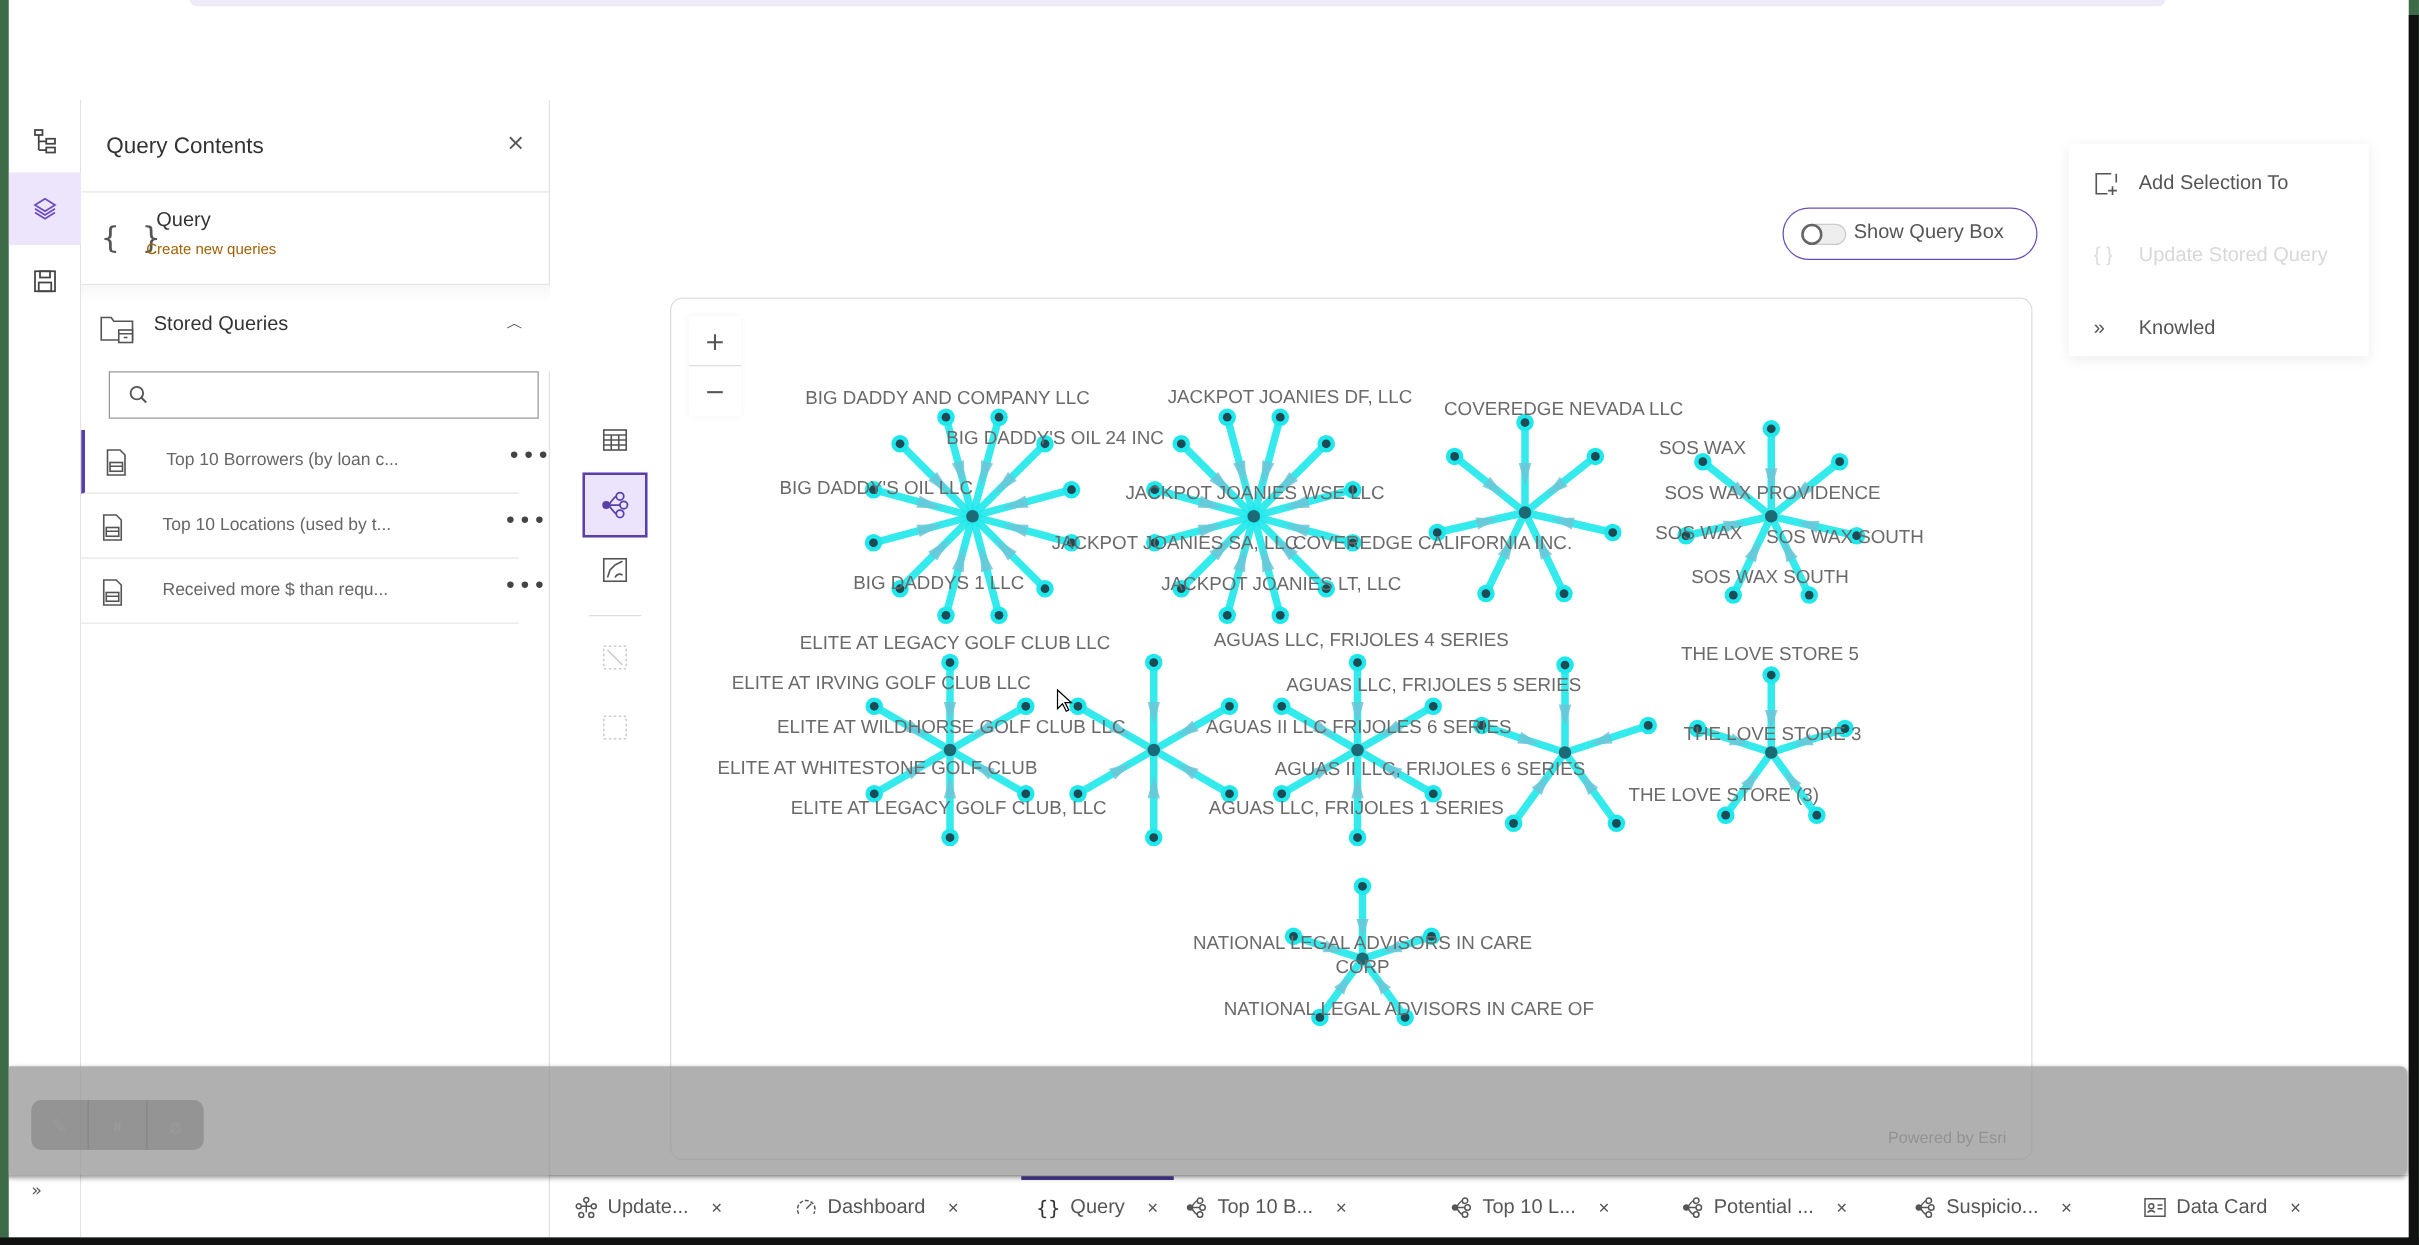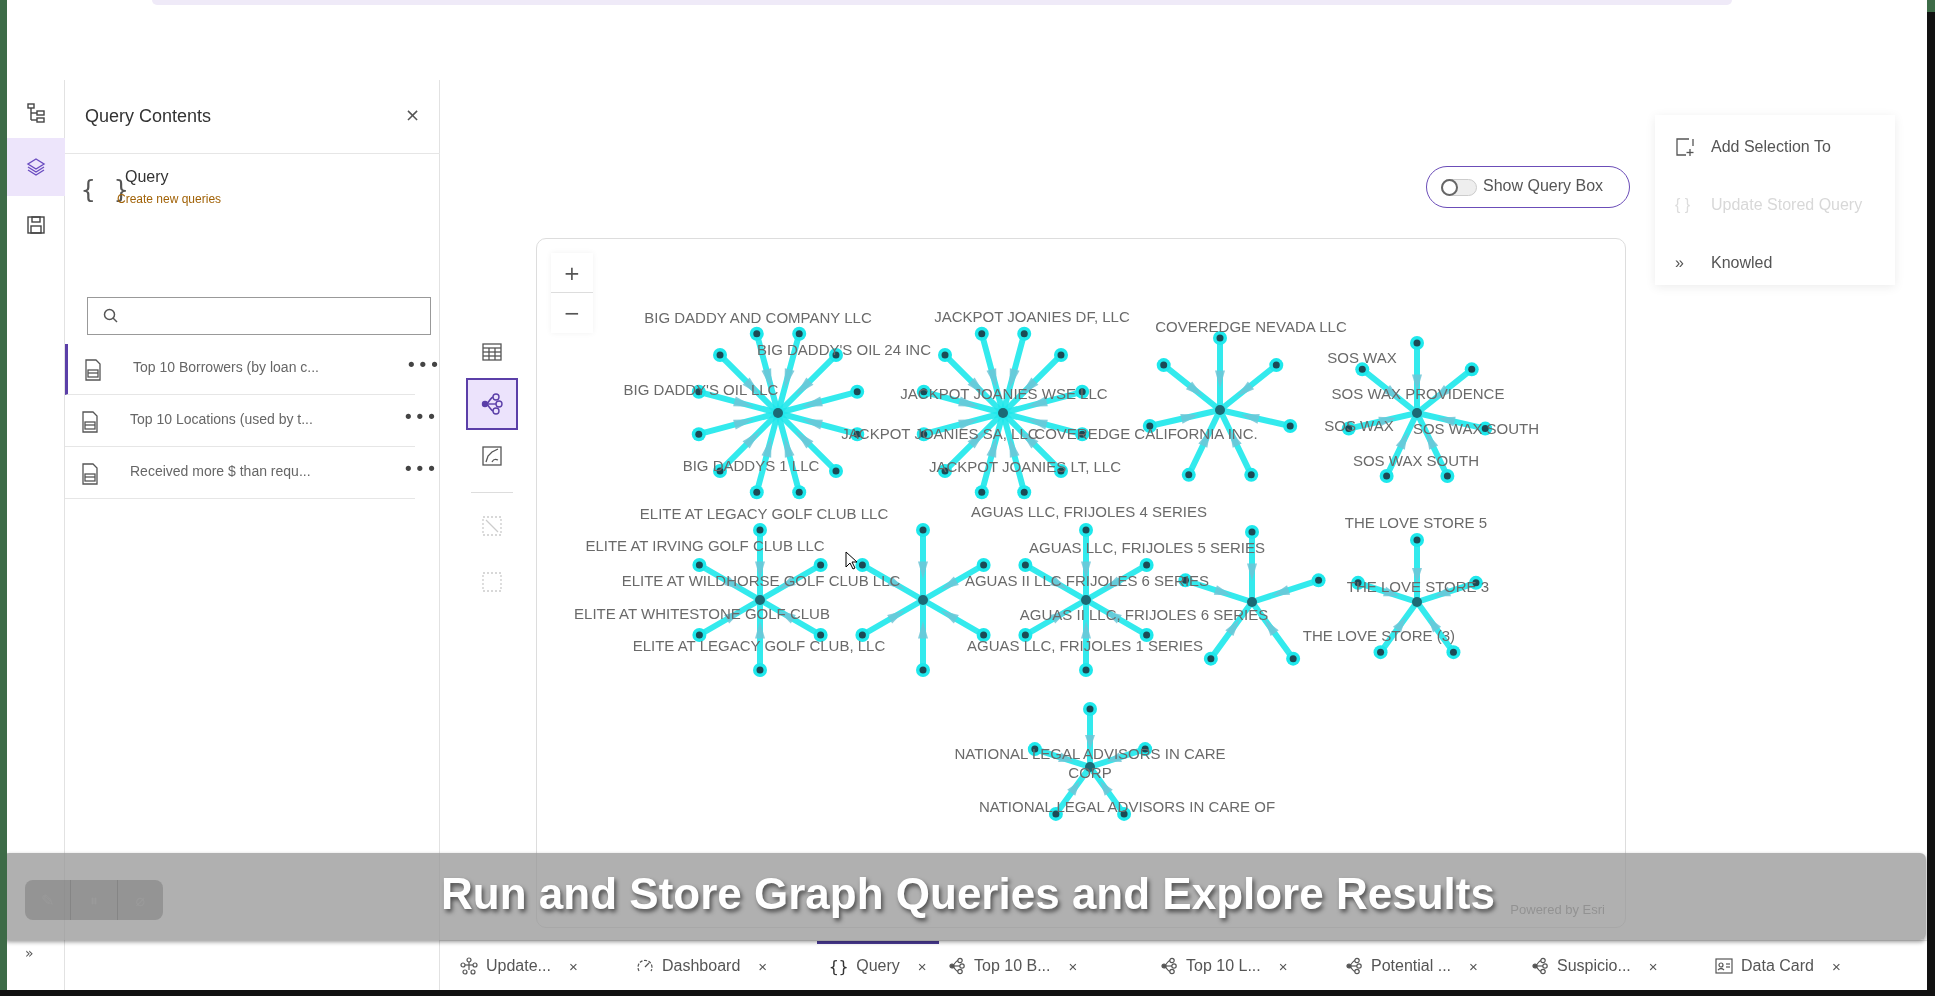--- a/index.html
+++ b/index.html
@@ -125,20 +125,30 @@
   <div class="panel">
     <span class="panel-title">Query Contents</span>
     <span class="panel-close">×</span>
 
     <div class="sec query-entry">
       <span class="braces-big">{ }</span>
       <span class="q-label">Query</span>
       <span class="q-sub">Create new queries</span>
     </div>
 
+    <div class="sec stored-hdr">
+      <svg class="folder-icon" viewBox="0 0 30 26" stroke="#555" fill="none" stroke-width="1.3">
+        <path d="M2 4 L10 4 L12 7 L27 7 L27 22 L2 22 Z"></path>
+          <rect x="16" y="14" width="11" height="10" fill="#fff"></rect>
+          <line x1="16" y1="17" x2="27" y2="17"></line>
+          <line x1="20" y1="20" x2="23" y2="20"></line>
+      </svg>
+      <span class="stored-label">Stored Queries</span>
+      <span class="chev-up">︿</span>
+    </div>
 
     <div class="search-box">
       <svg class="mag" viewBox="0 0 18 18">
           <circle cx="7.5" cy="7.5" r="5" stroke="#555" stroke-width="1.5" fill="none"></circle>
           <line x1="11" y1="11" x2="15" y2="15" stroke="#555" stroke-width="1.5"></line>
         </svg>
       <input type="text" placeholder="" style="">
     </div>
 
     <div class="sq-row active" style="top:264px;">
@@ -709,17 +719,16 @@
       <span class="tx">×</span>
     </div>
     </div>
 
   <div class="banner">
     <div class="rec-ctrl">
       <div>✎</div>
       <div>⏸</div>
       <div>⌀</div>
     </div>
-    <div class="banner-text">Run and Store Graph Queries and Explore Results</div>
   </div>
 </div>
 <div id="right-edge"></div>
 <div id="bottom-edge"></div>
 
 </body></html>

